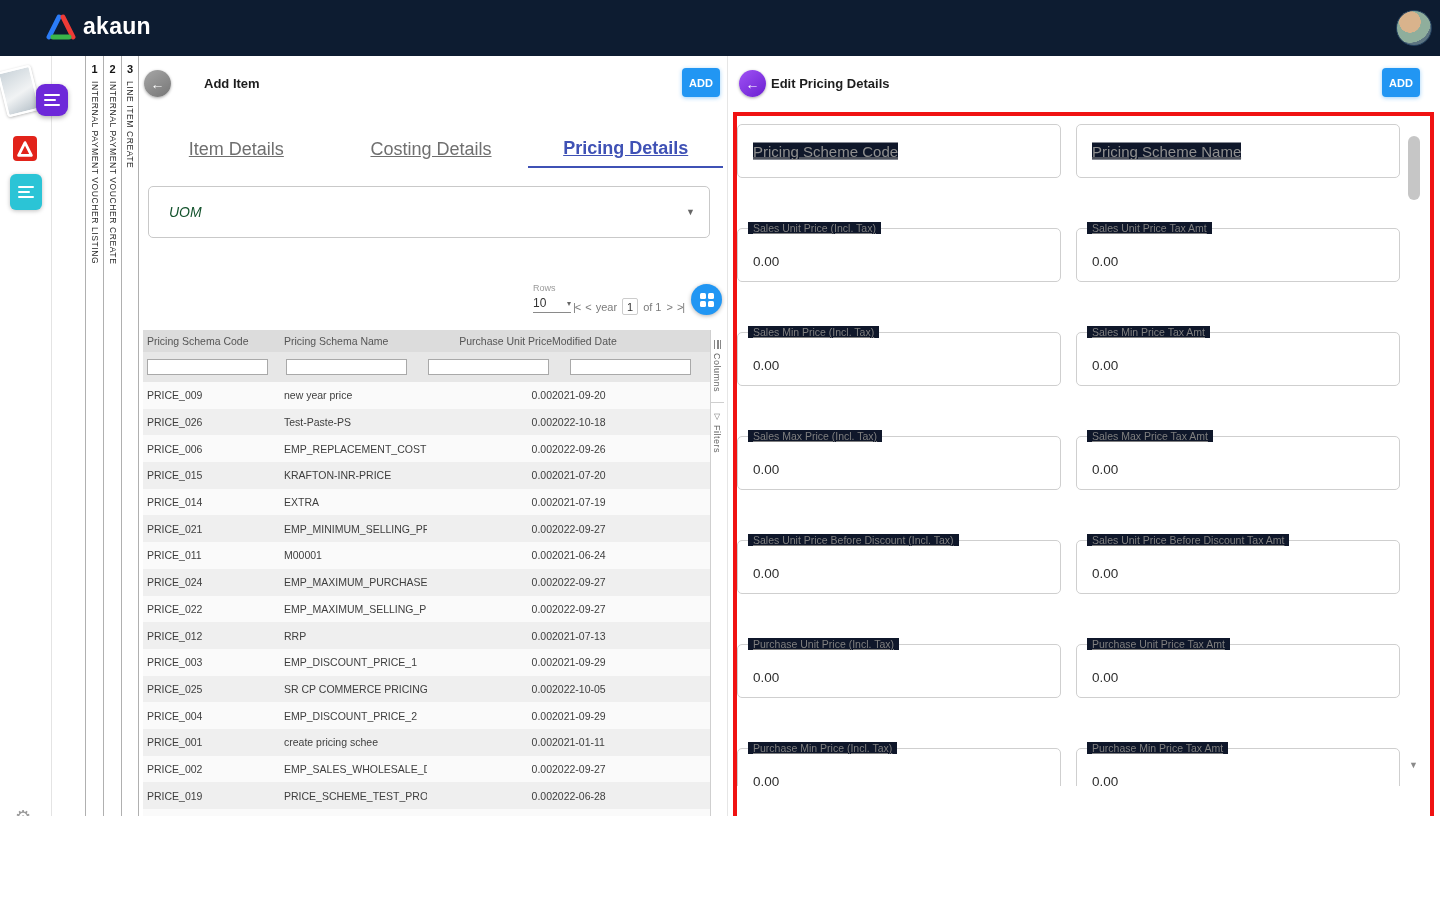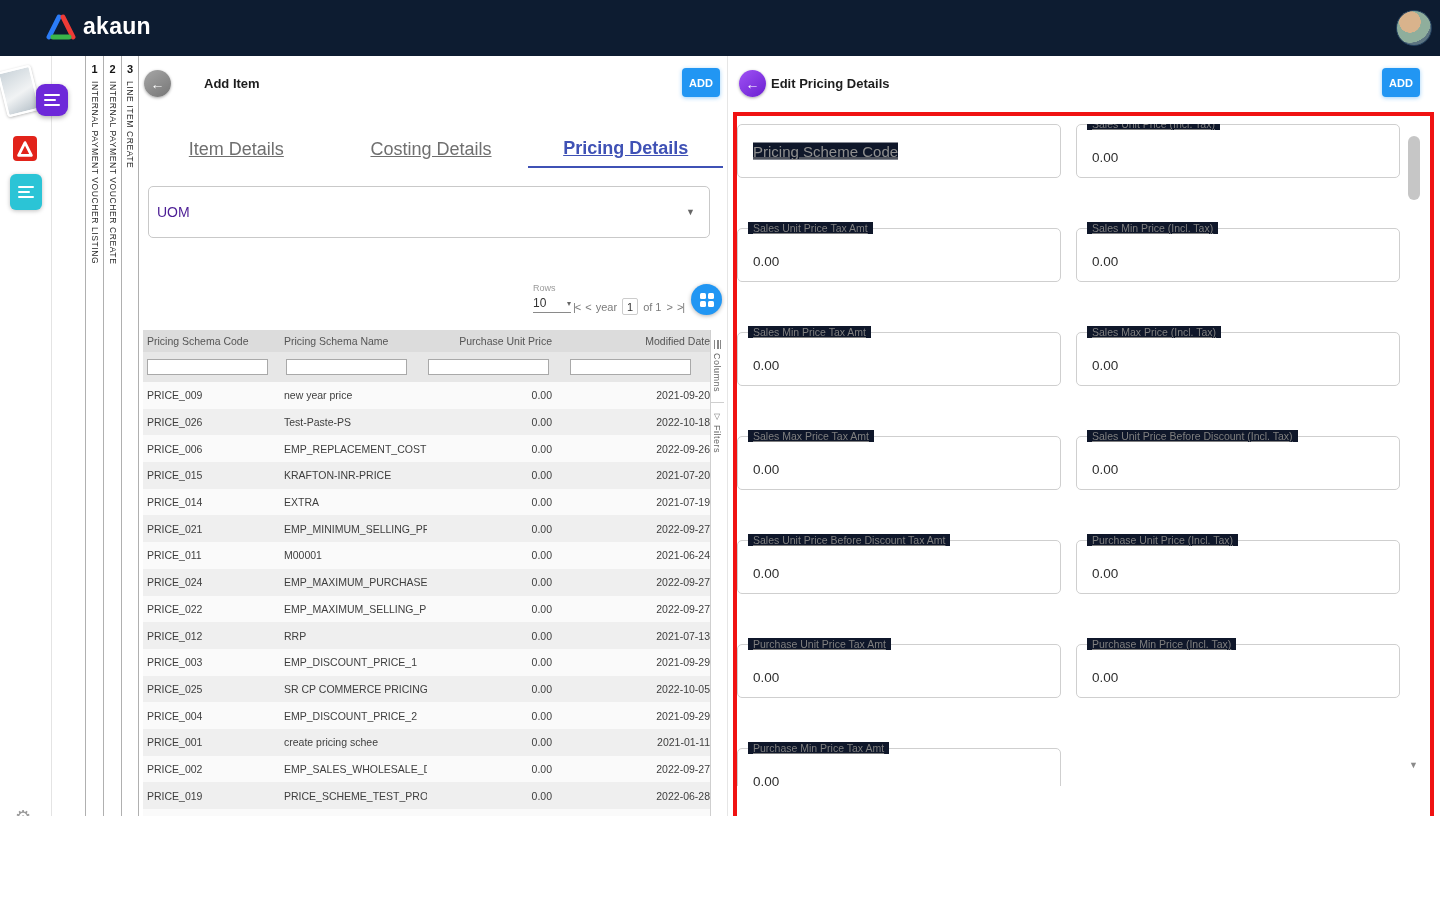--- a/index.html
+++ b/index.html
@@ -51,21 +51,21 @@
   
   .left-panel { position:absolute; left:139px; top:56px; width:584px; height:844px; background:#fff; }
   .lp-back { left:5px; top:14px; background:linear-gradient(145deg,#a6a6a6,#767676); }
   .lp-title { left:37px; top:20px;margin-left:28px; }
   .lp-add { right:3px; top:12px; }
   .lp-tabs { position:absolute; left:0; top:74px; width:584px; height:38px; display:flex; }
   .lp-tab { flex:1; display:flex; align-items:center; justify-content:center; font-size:18px; color:#6f6f6f; cursor:pointer;text-decoration:underline; }
   .lp-tab.active { color:#3f51b5; font-weight:700; border-bottom:2.5px solid #3f51b5; }
   .uom { position:absolute; left:9px; top:130px; width:562px; height:52px; border:1px solid #c9c9c9; border-radius:5px;
          display:flex; align-items:center; cursor:pointer; }
-  .uom-label { margin-left:8px; font-size:14px; color:#4c1d95; }
+  .uom-label { margin-left:20px; font-size:14px; color:#14532d;font-style:italic; }
   .uom-caret { position:absolute; right:14px; font-size:9px; color:#666; }
 
   .pager-zone { position:absolute; left:0; top:224px; width:584px; height:48px; }
   .rows-label { position:absolute; left:394px; top:3px; font-size:9px; color:#9a9a9a; }
   .rows-select { position:absolute; left:394px; top:16px; width:38px; border-bottom:1px solid #8a8a8a; font-size:12px;
                  color:#333; padding-bottom:2px; display:flex; justify-content:space-between; align-items:center; cursor:pointer; }
   .rs-caret { font-size:8px; color:#666; }
   .pager { position:absolute; left:434px; top:18px; display:flex; align-items:center; gap:5px; font-size:11px; color:#7b7b7b; }
   .pg-btn { cursor:pointer; letter-spacing:-1px; }
   .page-input { width:16px; height:17px; border:1px solid #ccc; border-radius:2px; text-align:center; font-size:11px; color:#333; }
@@ -80,21 +80,21 @@
   .tfilter { display:flex; height:30px; background:#e7e7e7; align-items:center; }
   .fc { display:flex; align-items:center; }
   .fc input { height:16px; border:1px solid #a9a9a9; background:#fff; width:121px; font-size:10px; padding:0 3px; }
   .fc1 { width:141px; } .fc1 input { margin-left:4px; }
   .fc2 { width:143px; } .fc2 input { margin-left:2px; }
   .fc3 { width:125px; } .fc3 input { margin-left:1px; }
   .fc4 { flex:1; } .fc4 input { margin-left:18px; }
   .c-code { width:141px; padding-left:4px; }
   .c-name { width:143px; }
   .c-price { width:125px; text-align:right; }
-  .c-date { flex:1; text-align:right; }
+  .c-date { flex:1; text-align:left; padding-right:18px; }
   .trow { display:flex; height:26.7px; align-items:center; font-size:10.5px; color:#3e3e3e; background:#fafafa; }
   .trow.alt { background:#efefef; }
   .tcell { overflow:hidden; white-space:nowrap; }
 
   .side-strip { position:absolute; left:571px; top:274px; width:13px; height:512px; border-left:1px solid #cfcfcf;
                 display:flex; flex-direction:column; align-items:center; background:#fff; }
   .side-section { display:flex; flex-direction:column; align-items:center; padding-top:10px; cursor:pointer; }
   .side-divider { width:13px; border-top:1px solid #cfcfcf; margin-top:10px; }
   .vlabel { writing-mode:vertical-rl; font-size:9px; color:#666; letter-spacing:.5px; margin-top:4px; }
   .cols-ico { width:7px; height:9px; background:repeating-linear-gradient(90deg,#888 0 1.5px,transparent 1.5px 3.2px); }
@@ -379,20 +379,23 @@
       <span>←</span>
     </div>
     <h1 class="panel-title rp-title">Edit Pricing Details</h1>
     <div class="add-btn rp-add">ADD</div>
 
     <div class="form-clip">
       <div class="form-grid">
           <div class="field empty">
             <span class="flabel">Pricing Scheme Code</span>
           </div>
+          <div class="field empty">
+            <span class="flabel">Pricing Scheme Name</span>
+          </div>
           <div class="field">
             <span class="flabel">Sales Unit Price (Incl. Tax)</span>
             <span class="fvalue">0.00</span>
           </div>
           <div class="field">
             <span class="flabel">Sales Unit Price Tax Amt</span>
             <span class="fvalue">0.00</span>
           </div>
           <div class="field">
             <span class="flabel">Sales Min Price (Incl. Tax)</span>

